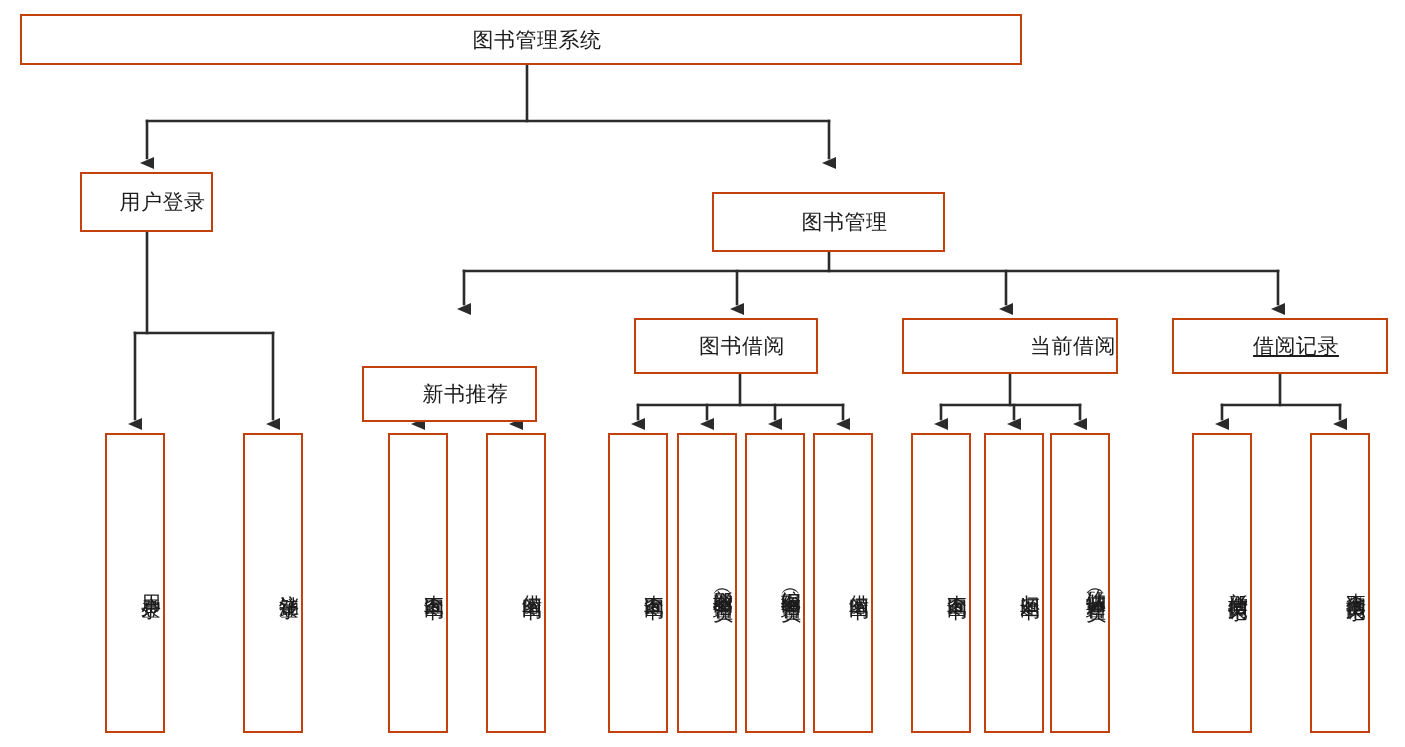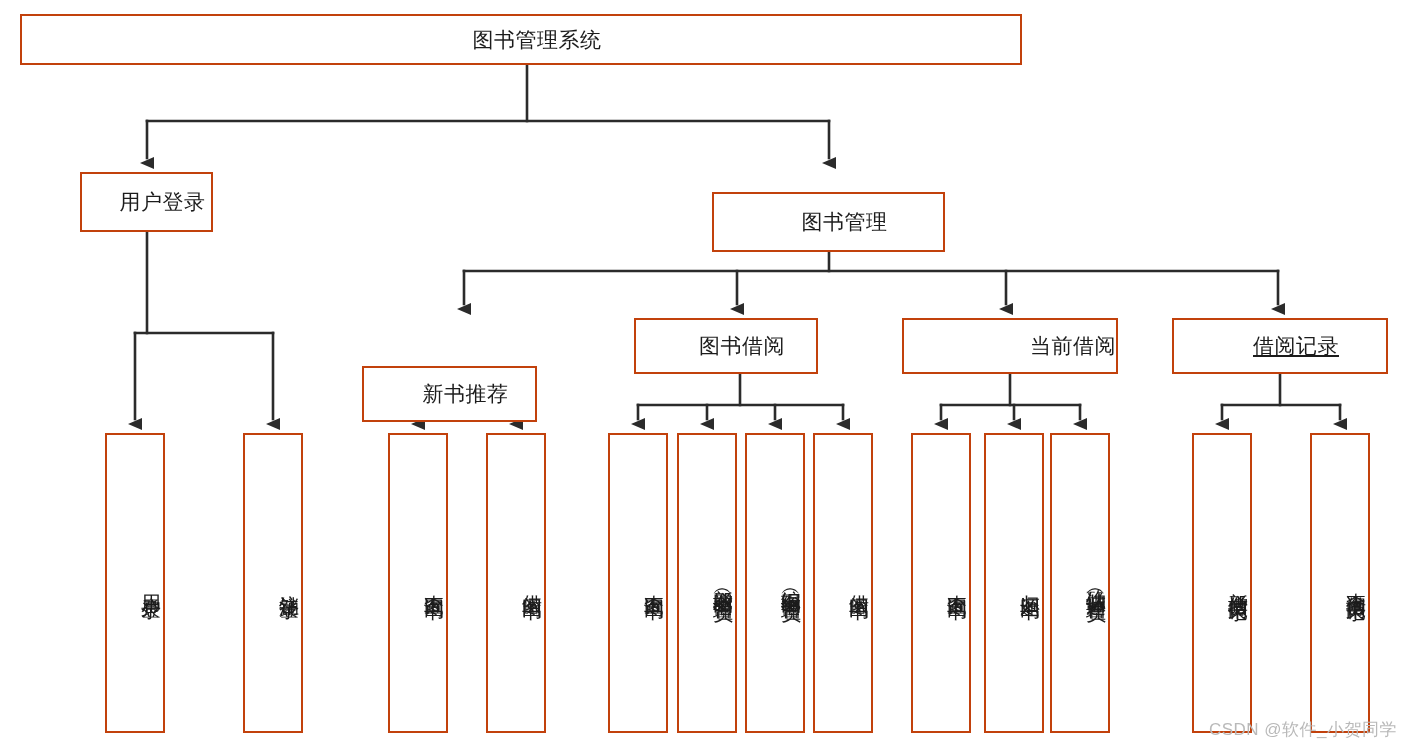--- a/index.html
+++ b/index.html
@@ -173,14 +173,13 @@
         <span class="vtext">确认归还（管理员）</span>
       </div>
       <div class="node v" style="left: 1192px; top: 433px; width: 60px; height: 300px;">
         <span class="vtext">新增借阅记录</span>
       </div>
       <div class="node v" style="left: 1310px; top: 433px; width: 60px; height: 300px;">
         <span class="vtext">查询借阅记录</span>
       </div>
     </div>
 
-  <div class="watermark">CSDN @软件_小贺同学</div>
 </div>
 
 </body></html>

